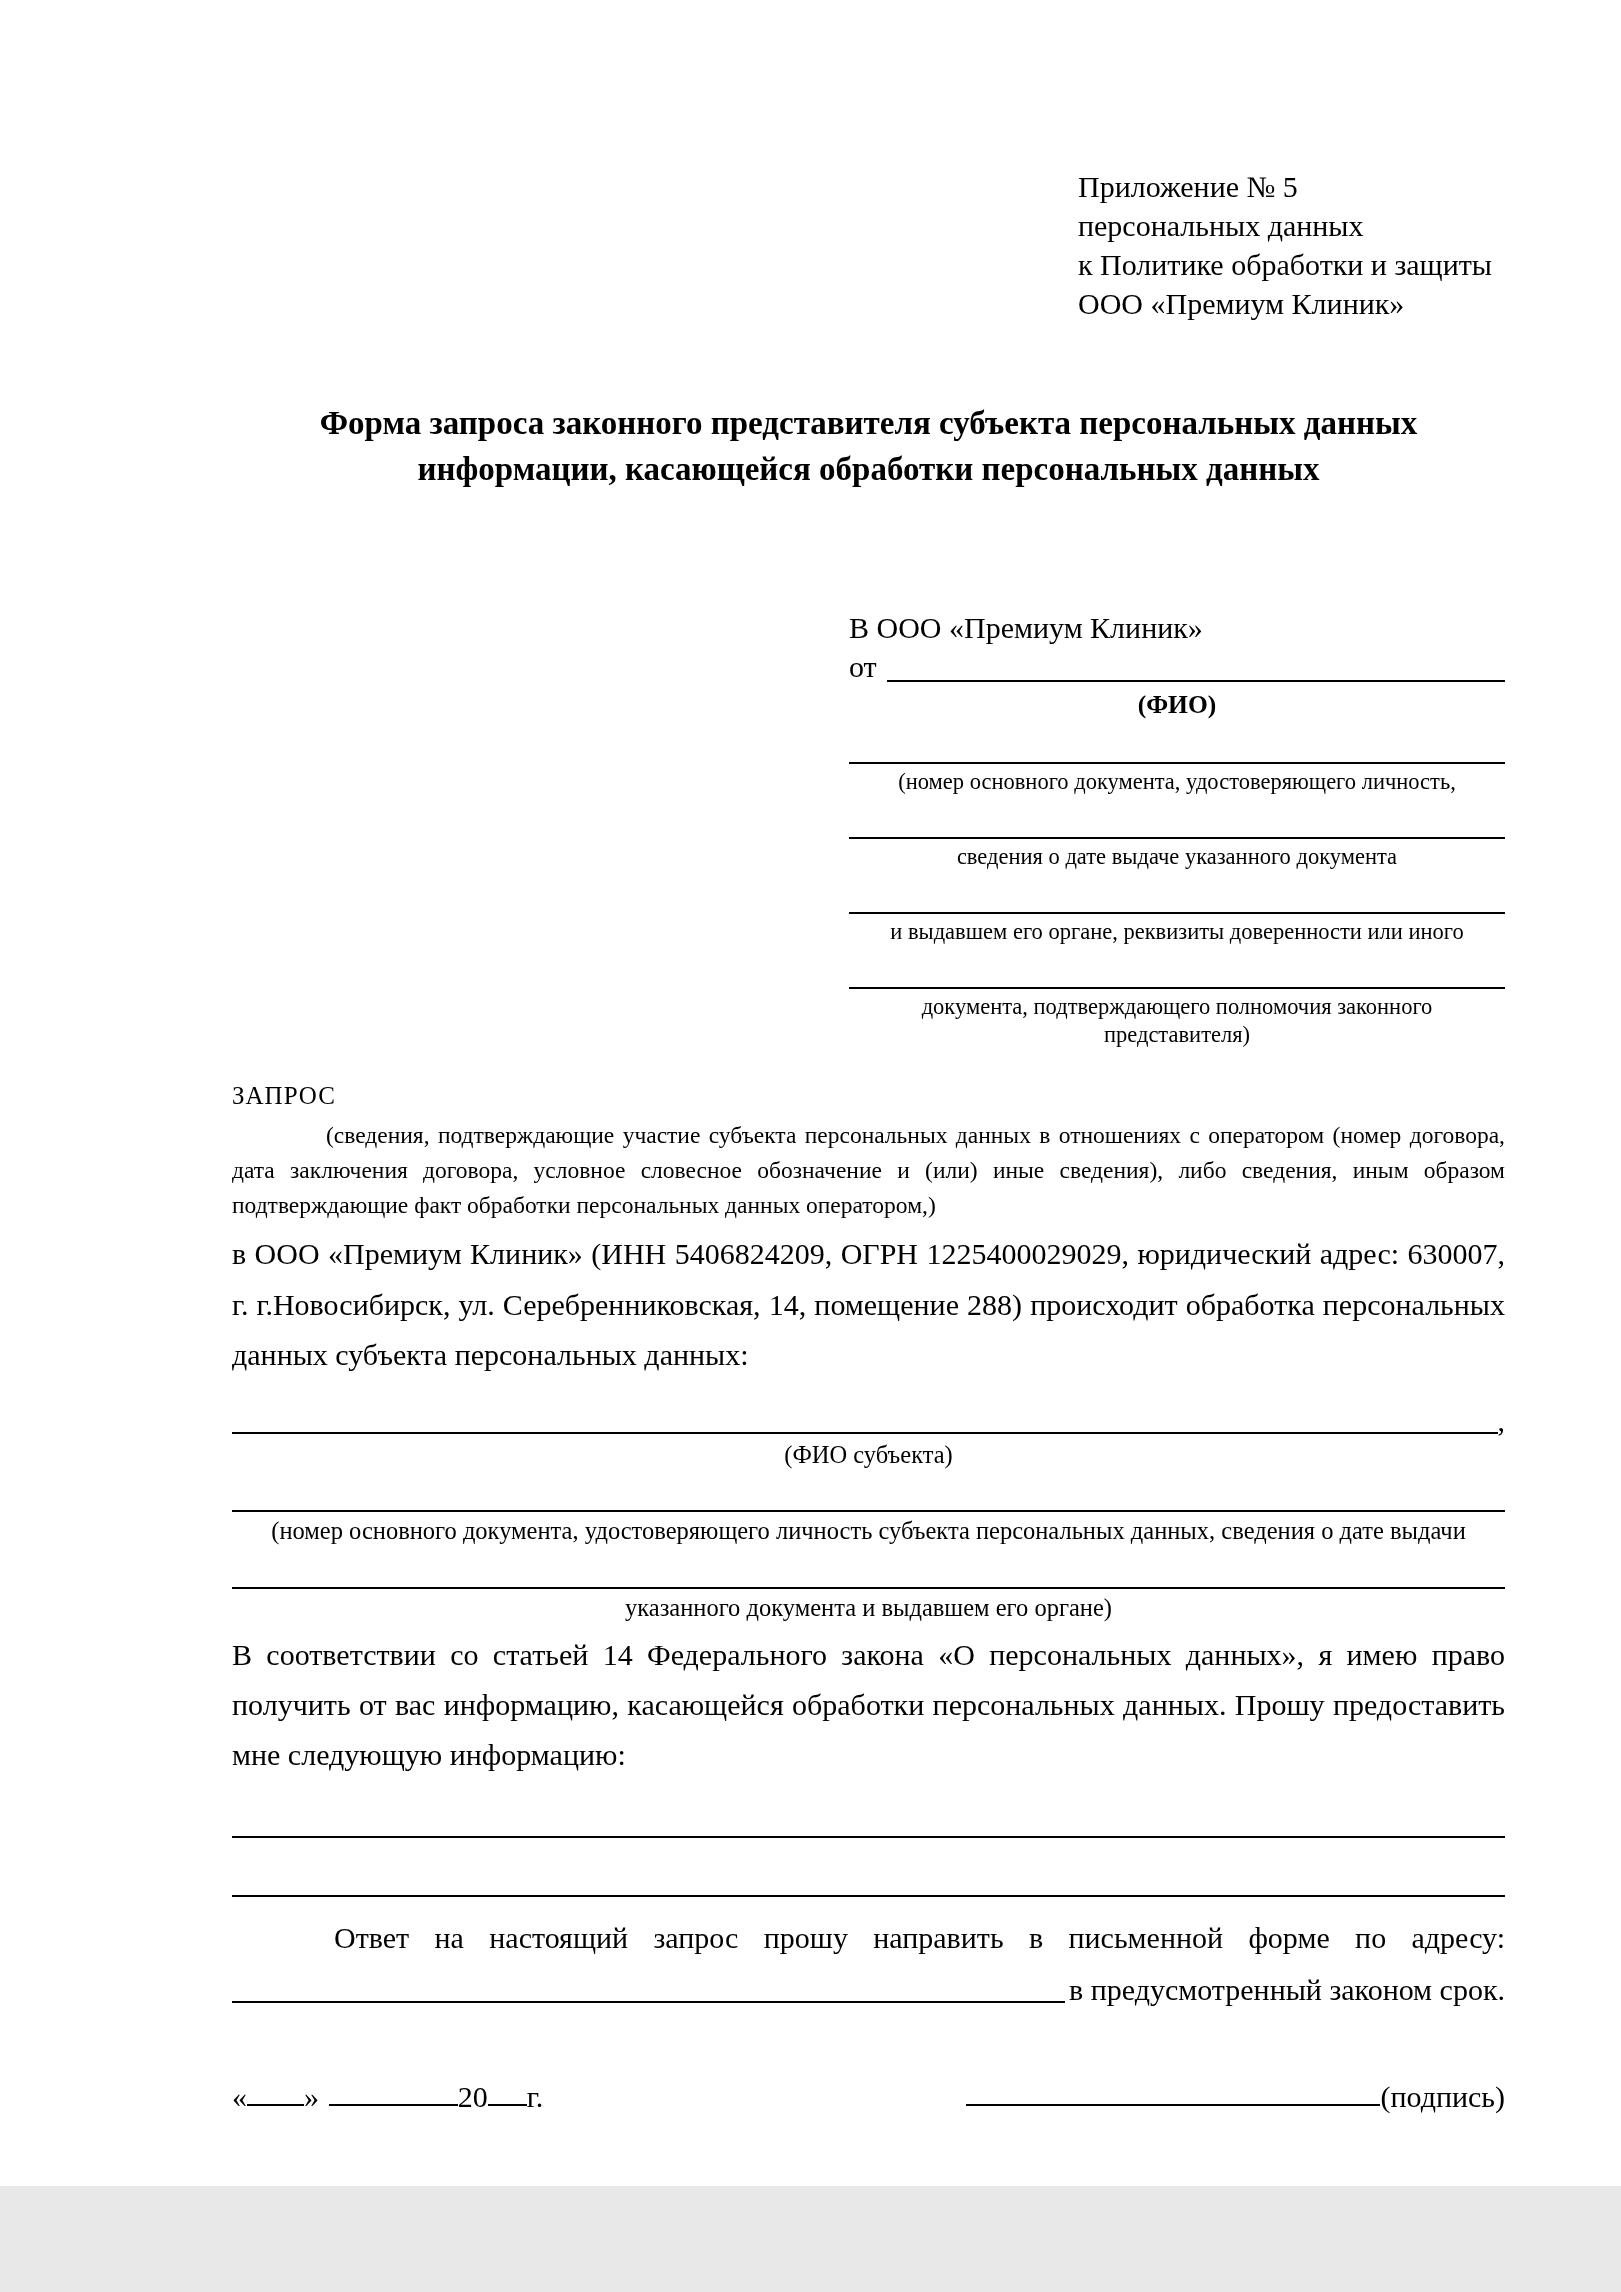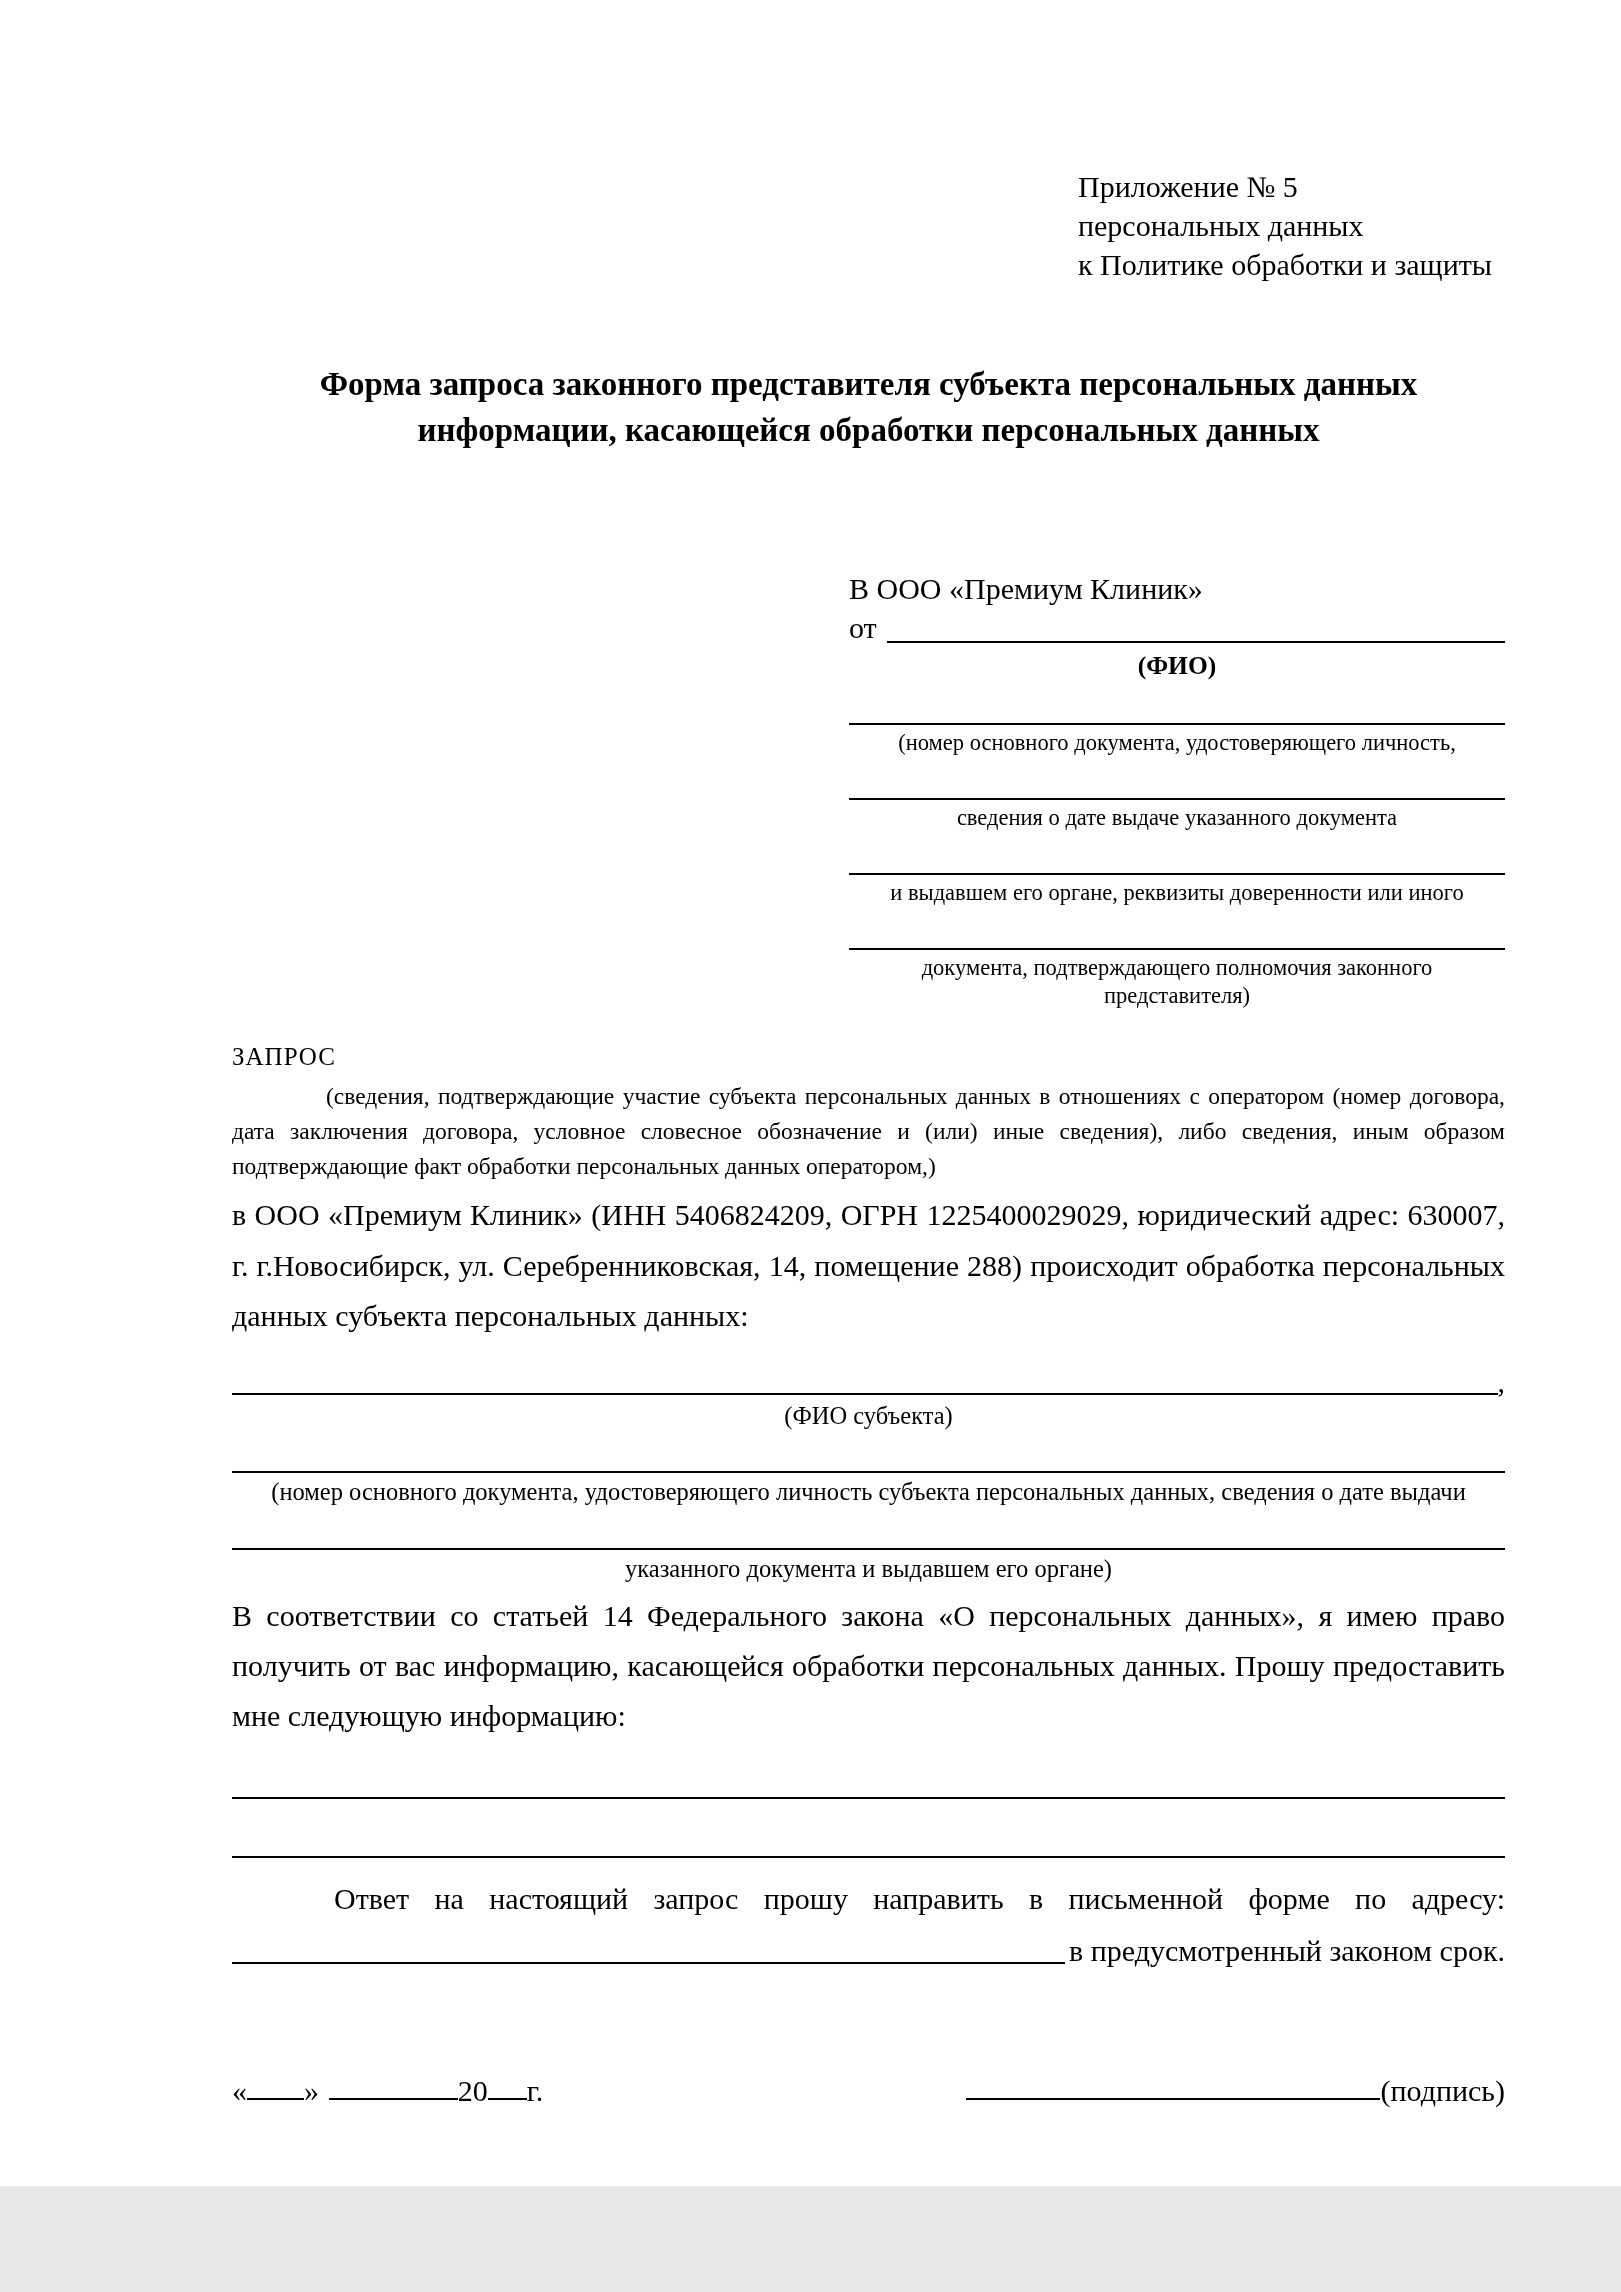--- a/index.html
+++ b/index.html
@@ -35,37 +35,38 @@
   .par{text-align:justify;line-height:1.68;margin:5.9px 0 0 0;}
   .comma-row{display:flex;align-items:stretch;margin-top:23.5px;}
   .subj-cap{font-size:24.5px;margin-top:2px;}
   .rule-full{margin-top:39px;}
   .blank1{margin-top:55px;}
   .blank2{margin-top:57px;}
   .reply1{margin-top:15.7px;text-indent:102px;line-height:1.68;text-align:justify;text-align-last:justify;margin-bottom:0;}
   .reply2{margin-top:9.8px;}
   .reply2 .label{white-space:pre;}
   .reply2 .fill{margin-left:0;margin-right:3.9px;}
-  .footer-row{display:flex;justify-content:space-between;align-items:center;margin-top:102px;}
+  .footer-row{display:flex;justify-content:space-between;align-items:center;margin-top:69px;}
   .bl{display:inline-block;border-bottom:2.9px solid #000;height:0.95em;vertical-align:baseline;}
   .bl-w55{width:57px;}
   .bl-w130{width:129px;margin-left:9.8px;}
   .bl-w38{width:39px;}
   .bl-sig{width:414px;}
   .nowrap{white-space:nowrap;}
 </style>
 </head>
 <body>
 
 <div class="page">
 
   <div class="hdr">
     <div>Приложение № 5</div>
     <div>персональных данных</div>
     <div>к Политике обработки и защиты</div>
+    <div>ООО «Премиум Клиник»</div>
   </div>
 
   <div class="title">
     <span>Форма запроса законного представителя субъекта персональных данных</span>
     <span>информации, касающейся обработки персональных данных</span>
   </div>
 
   <div class="addressee">
     <div>В ООО «Премиум Клиник»</div>
     <div class="fill-row">

